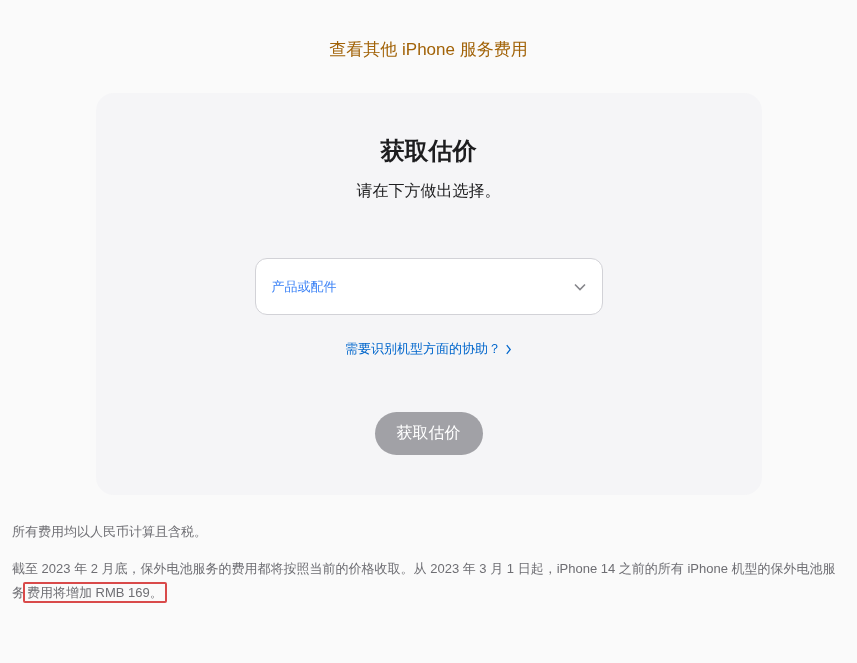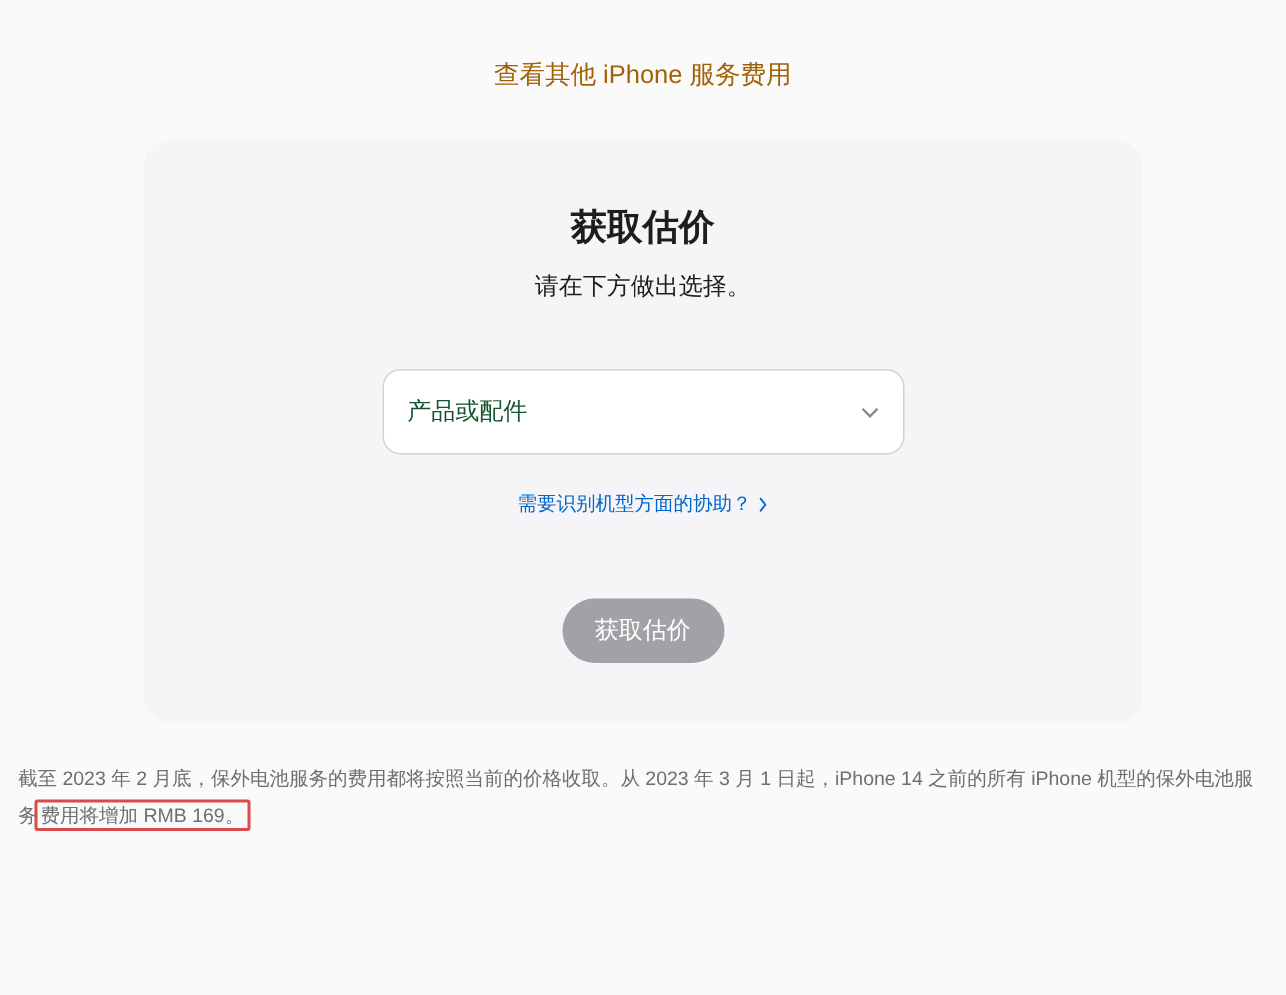--- a/index.html
+++ b/index.html
@@ -36,42 +36,42 @@
     }
     .card-title {
       font-size: 24px;
       font-weight: 600;
       margin-bottom: 14px;
       color: #1d1d1f;
     }
     .card-sub {
       font-size: 16px;
       color: #1d1d1f;
-      margin-bottom: 44px;
+      margin-bottom: 56px;
     }
     .select-wrap {
       position: relative;
       width: 348px;
       margin: 0 auto 24px auto;
     }
     .select {
       width: 100%;
       height: 57px;
       background: #fff;
       border: 1px solid #d2d2d7;
       border-radius: 12px;
       display: flex;
       align-items: center;
       padding: 0 44px 0 16px;
       cursor: pointer;
       text-align: left;
     }
     .select .placeholder {
-      color: #14532d;
-      font-size: 16px;
+      color: #3b82f6;
+      font-size: 13px;
     }
     .chevron {
       position: absolute;
       right: 16px;
       top: 50%;
       transform: translateY(-50%);
       width: 14px;
       height: 14px;
       color: #86868b;
       pointer-events: none;
@@ -146,16 +146,17 @@
         <span>需要识别机型方面的协助？</span>
         <svg class="chev-right" viewBox="0 0 8 12" fill="none" stroke="currentColor" stroke-width="1.4">
           <polyline points="2,1 6,6 2,11"></polyline>
         </svg>
       </a>
     </div>
 
     <button class="cta">获取估价</button>
   </div>
 
+  <div class="footer-text">所有费用均以人民币计算且含税。</div>
   <div class="footer-text">
     <span>截至 2023 年 2 月底，保外电池服务的费用都将按照当前的价格收取。从 2023 年 3 月 1 日起，iPhone 14 之前的所有 iPhone 机型的保外电池服务</span><span class="hl-box">费用将增加 RMB 169。</span>
   </div>
 </div>
 
 </body></html>

